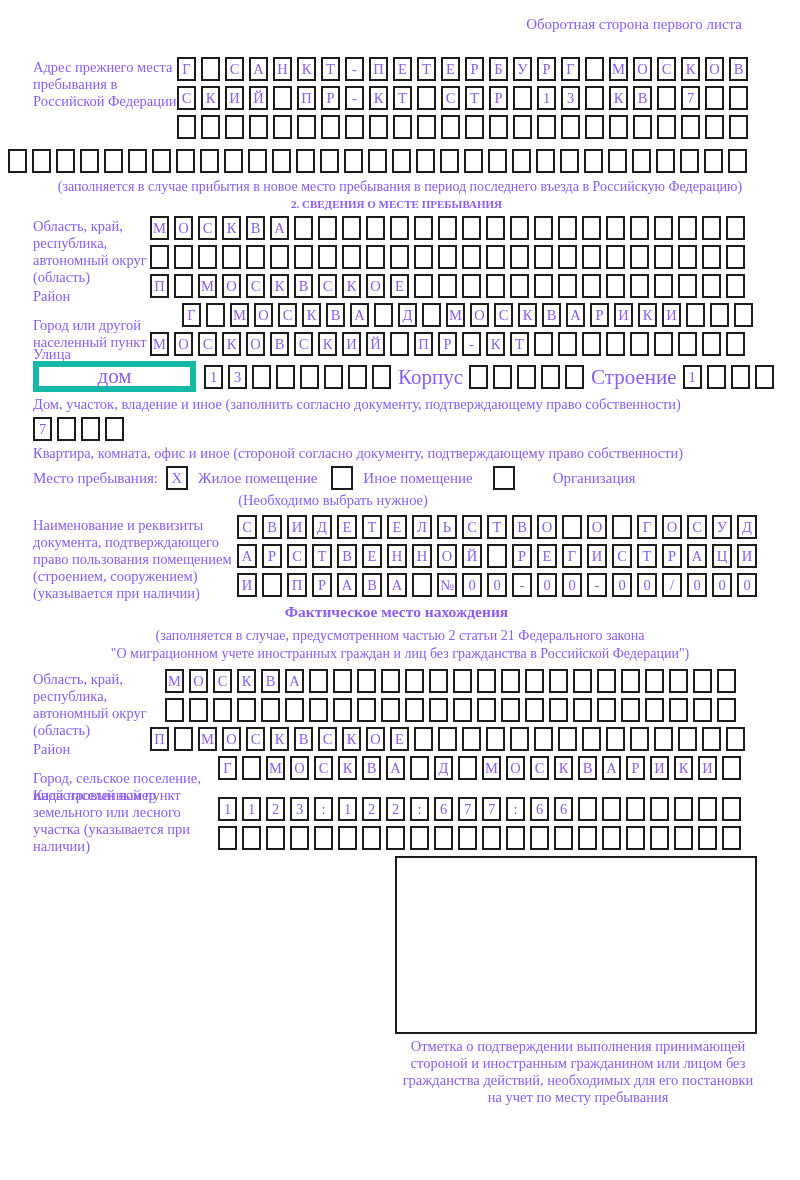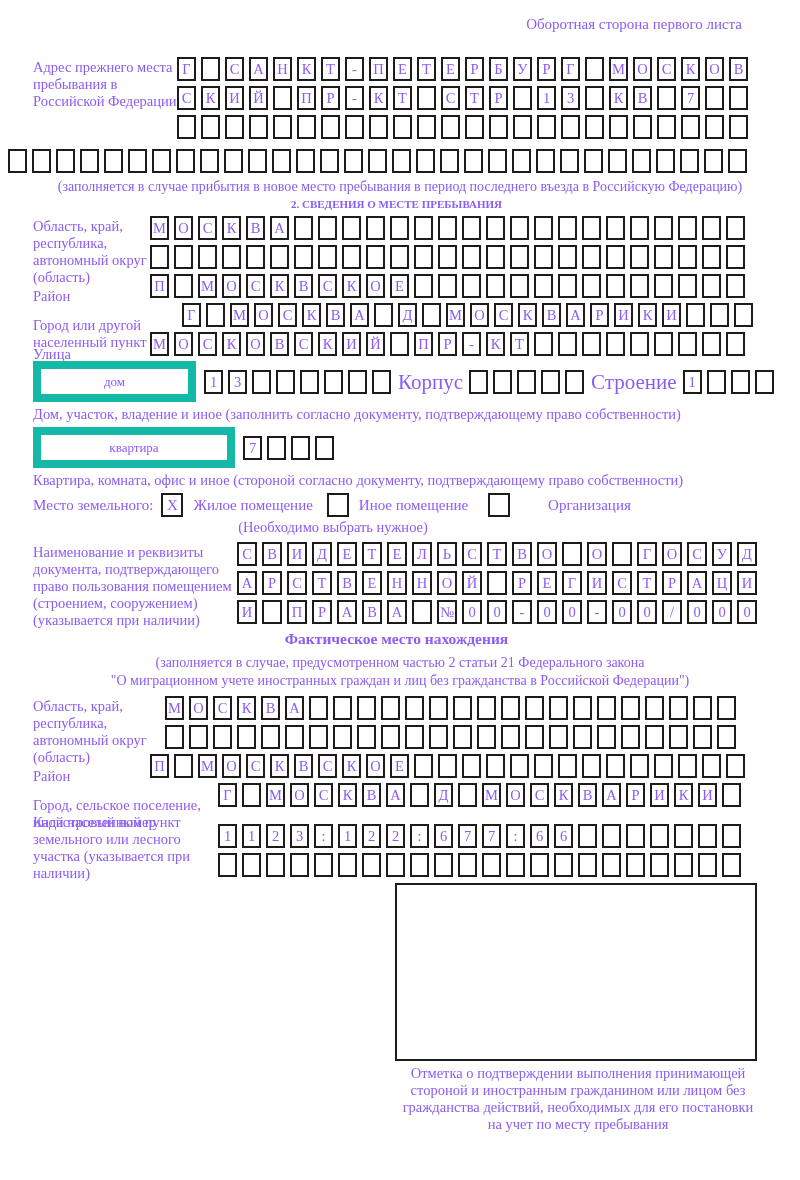--- a/index.html
+++ b/index.html
@@ -16,22 +16,22 @@
   .lbl{font-size:14.5px;line-height:17px;flex:0 0 auto;position:relative;}
   .lbl .inner{position:absolute;top:2px;left:0;width:100%;}
   .boxes{display:flex;flex-wrap:nowrap;flex:0 0 auto;}
   .cell{
     width:19px;height:24px;box-sizing:border-box;border:2px solid #1c1c1c;
     margin-right:5px;flex:0 0 auto;display:flex;align-items:center;justify-content:center;
     font-size:14.5px;line-height:20px;background:#fff;
   }
   .boxes.wide .cell{width:20px;}
   .fieldbox{
-    box-sizing:border-box;border:8px solid #14b8a6;height:41px;flex:0 0 auto;
-    display:flex;align-items:center;justify-content:center;font-size:13px;
+    box-sizing:border-box;border:6px solid #14b8a6;height:31px;flex:0 0 auto;
+    display:flex;align-items:center;justify-content:center;font-size:21px;
   }
   .inline-lbl{font-size:21px;line-height:24px;flex:0 0 auto;margin:0 6px 0 2px;}
   .caption{font-size:14.5px;line-height:17px;margin:-1px 0 4px 0;}
   .fullcenter{margin-left:-33px;margin-right:-40px;text-align:center;}
   .sec-title{font-size:11px;font-weight:bold;margin:2px 0 6px 0;}
   .sub-title{font-size:15.5px;font-weight:bold;margin:6px 0 6px 0;}
   .small-note{font-size:14px;line-height:18px;}
   .mesto-row{display:flex;align-items:center;margin:3px 0 2px 0;font-size:15px;}
   .chkbox{
     width:22px;height:24px;box-sizing:border-box;border:2px solid #1c1c1c;
@@ -358,32 +358,31 @@
     <div class="boxes">
         <span class="cell">1</span>
         <span class="cell"></span>
         <span class="cell"></span>
         <span class="cell"></span>
       </div>
   </div>
   <div class="caption">Дом, участок, владение и иное (заполнить согласно документу, подтверждающему право собственности)</div>
 
   <div class="row">
-    <div class="fieldbox" style="width:202px;margin-right:8px">квартира</div>
     <div class="boxes">
         <span class="cell">7</span>
         <span class="cell"></span>
         <span class="cell"></span>
         <span class="cell"></span>
       </div>
   </div>
   <div class="caption">Квартира, комната, офис и иное (стороной согласно документу, подтверждающему право собственности)</div>
 
   <div class="mesto-row">
-    <span class="sp">Место земельного:</span>
+    <span class="sp">Место пребывания:</span>
     <span class="chkbox" style="margin-left:8px">X</span>
     <span class="sp" style="margin-left:10px">Жилое помещение</span>
     <span class="chkbox" style="margin-left:14px"></span>
     <span class="sp" style="margin-left:10px">Иное помещение</span>
     <span class="chkbox" style="margin-left:20px"></span>
     <span class="sp" style="margin-left:38px">Организация</span>
   </div>
   <div class="mesto-note">(Необходимо выбрать нужное)</div>
 
   <div class="group">

